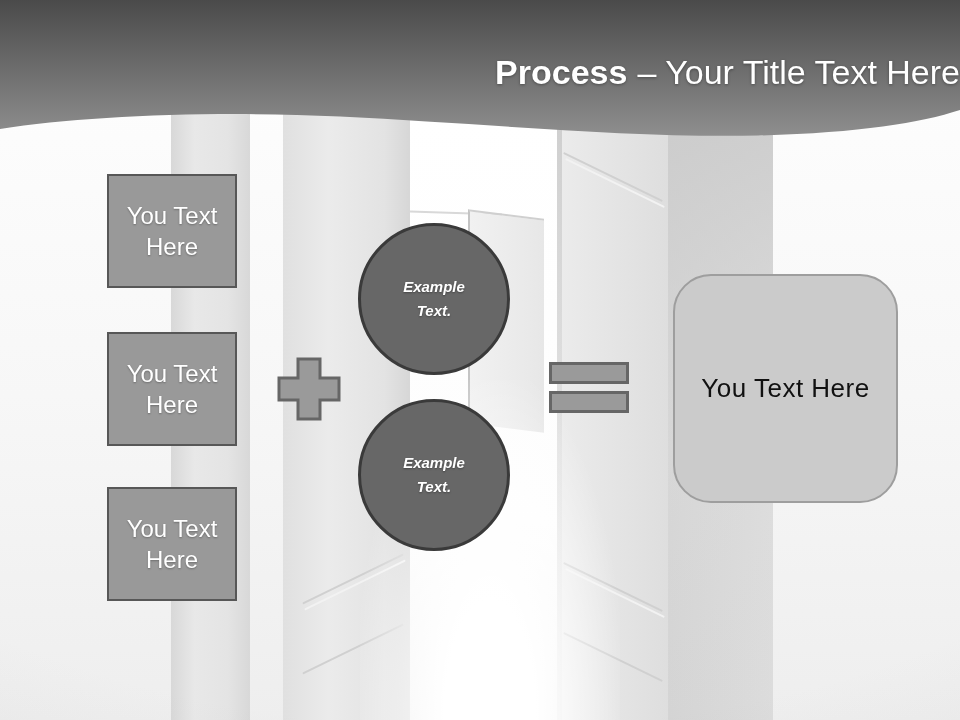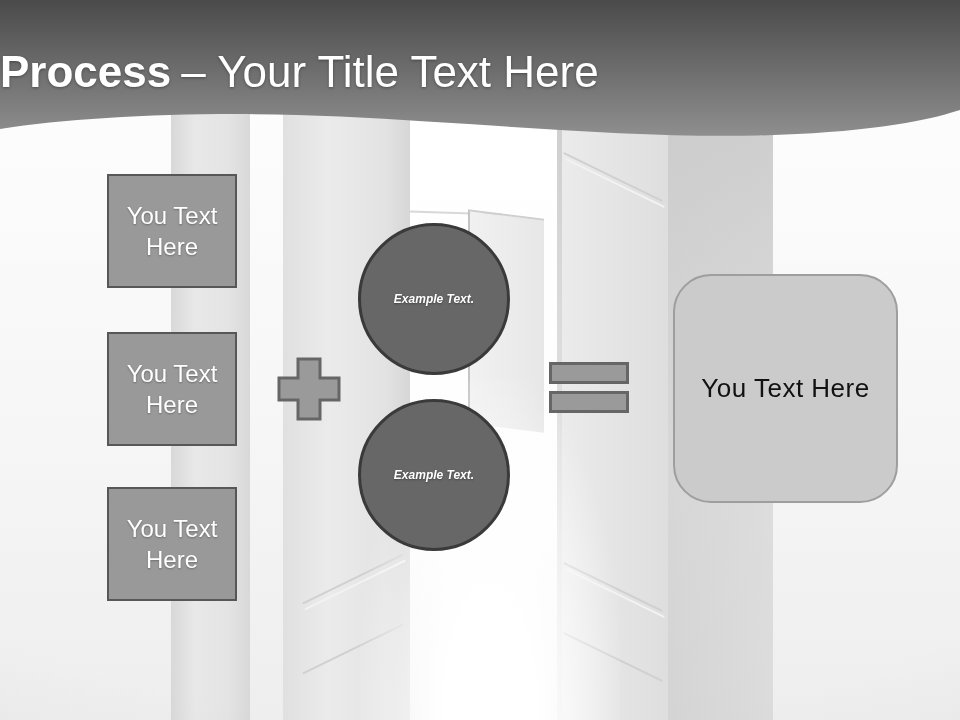--- a/index.html
+++ b/index.html
@@ -31,39 +31,39 @@
   .bevel.up{transform:rotate(-26deg);}
   .bevel.down{transform:rotate(26deg);}
   .floor-glow{left:360px;top:380px;width:260px;height:340px;
     background:radial-gradient(ellipse at 50% 100%,#ffffff 25%,rgba(255,255,255,0) 75%);}
   .vignette{left:0;top:0;width:960px;height:720px;pointer-events:none;
     background:radial-gradient(ellipse 130% 95% at 50% 42%,rgba(255,255,255,0) 62%,rgba(150,150,150,.16) 100%);}
   
   .band{position:absolute;left:0;top:0;z-index:5;}
   .title{
     position:absolute;left:0;top:50px;width:100%;z-index:6;
-    text-align:left;color:#ffffff;font-size:44px;line-height:44px;
+    text-align:right;color:#ffffff;font-size:34px;line-height:44px;
     text-shadow:0 1px 3px rgba(0,0,0,.35);
   }
   .title-bold{font-weight:bold;}
   .title-rest{font-weight:normal;margin-left:10px;}
   
   .shape{position:absolute;z-index:10;display:flex;align-items:center;justify-content:center;text-align:center;box-sizing:border-box;}
   .input-box{
     left:107px;width:130px;height:114px;
     background:#999999;border:2px solid #575757;
     color:#ffffff;font-size:24px;line-height:31px;
     text-shadow:0 1px 2px rgba(0,0,0,.3);
   }
   .input-box .lbl{width:100px;}
   .input-1{top:174px;} .input-2{top:332px;} .input-3{top:487px;}
   .circle{
     left:358px;width:152px;height:152px;border-radius:50%;
     background:#676767;border:3px solid #3a3a3a;
-    color:#ffffff;font-size:12px;font-weight:bold;font-style:italic;line-height:24px;
+    color:#ffffff;font-size:15px;font-weight:bold;font-style:italic;line-height:24px;
     text-shadow:0 1px 2px rgba(0,0,0,.35);
   }
   .circle .lbl{width:96px;}
   .circle-1{top:223px;} .circle-2{top:399px;}
   .plus-wrap{left:277px;top:357px;width:64px;height:64px;}
   .eq-bar{left:549px;width:80px;height:22px;background:#9a9a9a;border:3px solid #666666;}
   .eq-1{top:362px;} .eq-2{top:391px;}
   .result-box{
     left:673px;top:274px;width:225px;height:229px;border-radius:38px;
     background:#cbcbcb;border:2px solid #9e9e9e;

